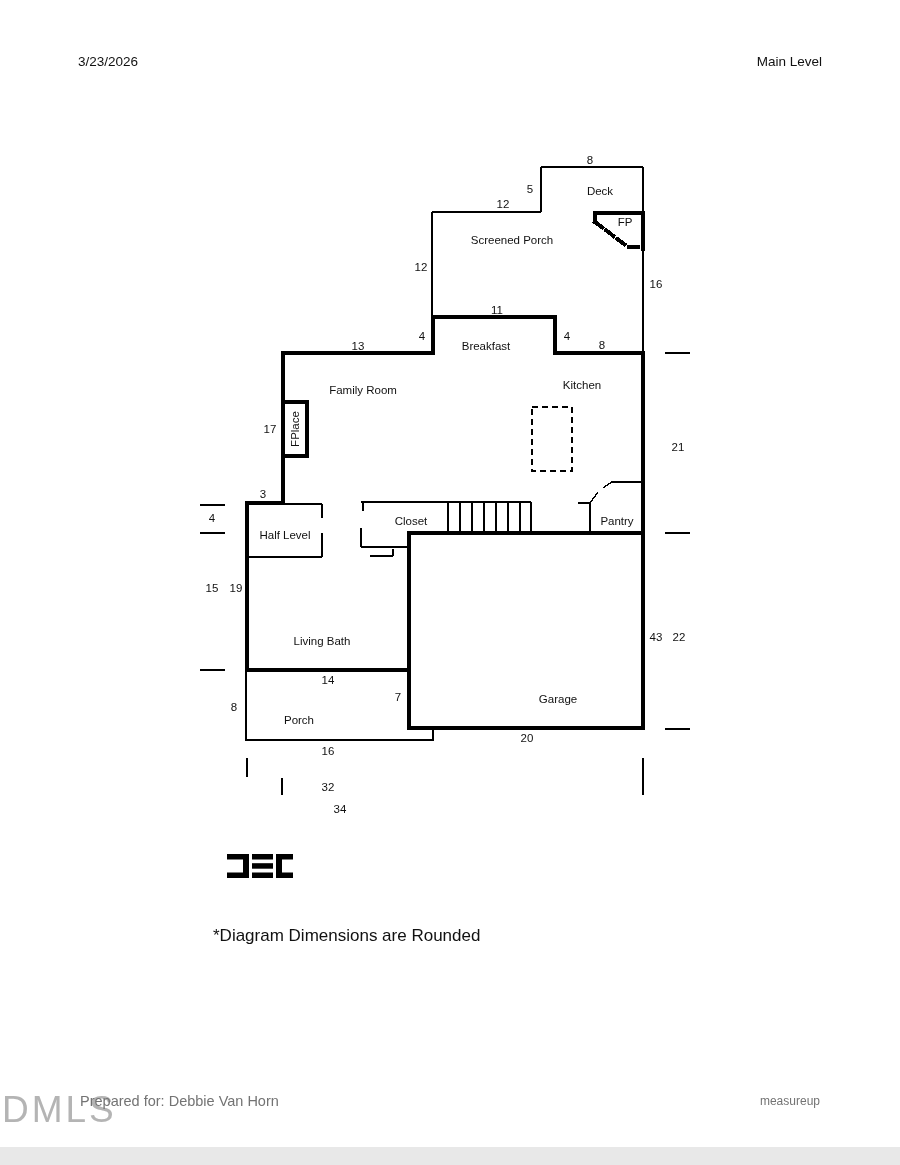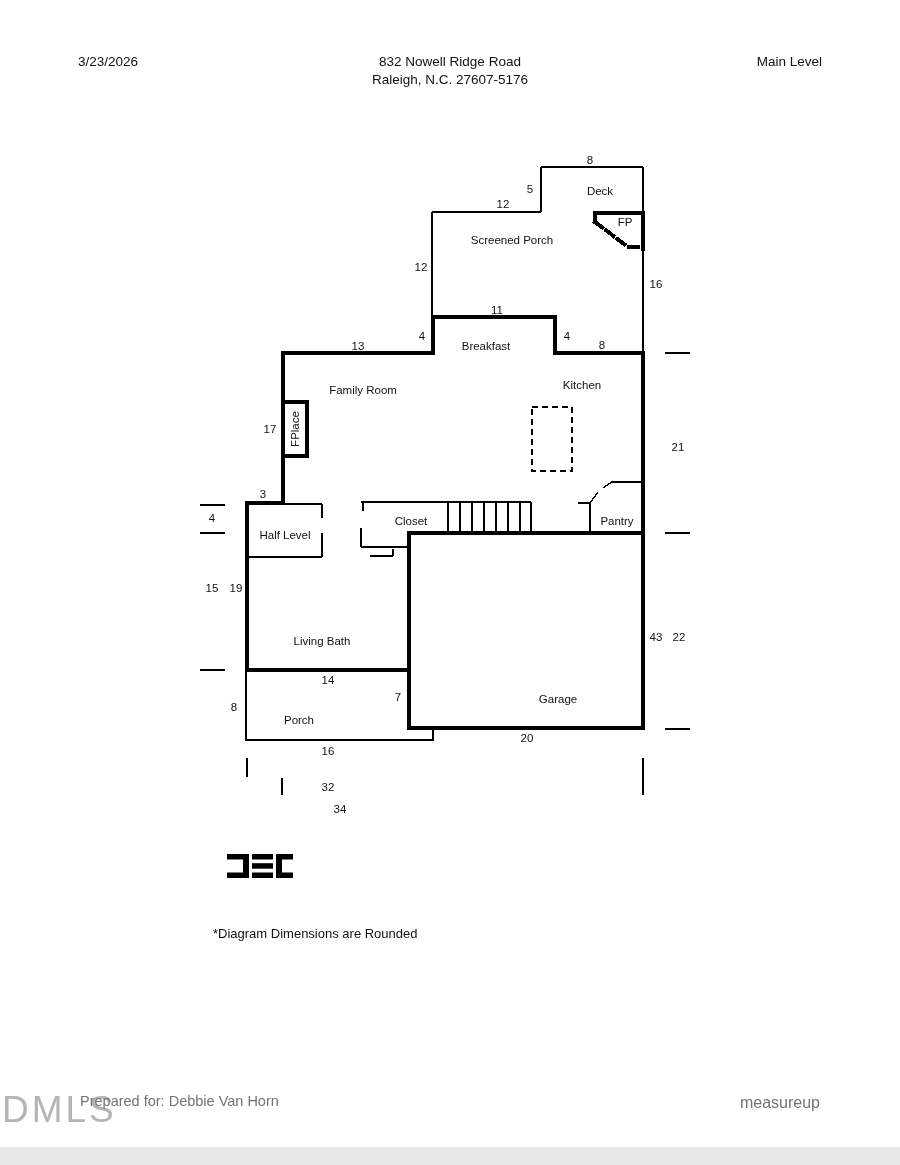--- a/index.html
+++ b/index.html
@@ -8,38 +8,34 @@
     font-family:"Liberation Sans", sans-serif;color:#000;overflow:hidden;
     margin:0 auto;
   }
   .hdr{position:absolute;font-size:13.5px;color:#111;white-space:nowrap;}
   .addr{left:450px;transform:translateX(-50%);text-align:center;line-height:18px;}
   .lbl{
     position:absolute;font-size:11.5px;color:#111;white-space:nowrap;
     transform:translate(-50%,-50%);
   }
   .lbl.rot{transform:translate(-50%,-50%) rotate(-90deg);}
-  .note{position:absolute;font-size:13px;color:#111;}
+  .note{position:absolute;font-size:17px;color:#111;}
   .foot{position:absolute;font-size:14.5px;color:#737373;white-space:nowrap;}
   .watermark{
     position:absolute;font-size:37px;color:#b4b4b4;letter-spacing:3px;
     font-weight:300;white-space:nowrap;
   }
   svg{position:absolute;left:0;top:0;}
 </style>
 </head>
 <body>
 
 <div id="page">
 
   <div class="hdr" style="left:78px;top:54px;">3/23/2026</div>
-  <div class="hdr addr" style="top:53px;">
-    <div>832 Nowell Ridge Road</div>
-    <div>Raleigh, N.C. 27607-5176</div>
-  </div>
   <div class="hdr" style="right:78px;top:54px;">Main Level</div>
 
   <svg width="900" height="1165" viewBox="0 0 900 1165" shape-rendering="crispEdges">
 
     <g stroke="#000" stroke-width="1.4" fill="none">
       <path d="M541 167 H643 M541 167 V212 M643 167 V353 M432 212 H541 M432 212 V317"></path>
 
       <path d="M246 670 V740 H433 V728"></path>
 
       <path d="M283 504 H322 M361 502 H531 M363 502 V511"></path>
@@ -129,15 +125,15 @@
       <rect x="49" y="0" width="17" height="5.5"></rect>
       <rect x="49" y="0" width="6" height="24"></rect>
       <rect x="49" y="18.5" width="17" height="5.5"></rect>
     </g>
   </svg>
 
   <div class="note" style="left:213px;top:926px;">*Diagram Dimensions are Rounded</div>
 
   <div class="watermark" style="left:2px;top:1089px;">DMLS</div>
   <div class="foot" style="left:80px;top:1093px;">Prepared for: Debbie Van Horn</div>
-  <div class="foot" style="right:80px;top:1094px;font-size:16px;">measureup</div>
+  <div class="foot" style="right:80px;top:1094px;font-size:12px;">measureup</div>
 
 </div>
 
 </body></html>

